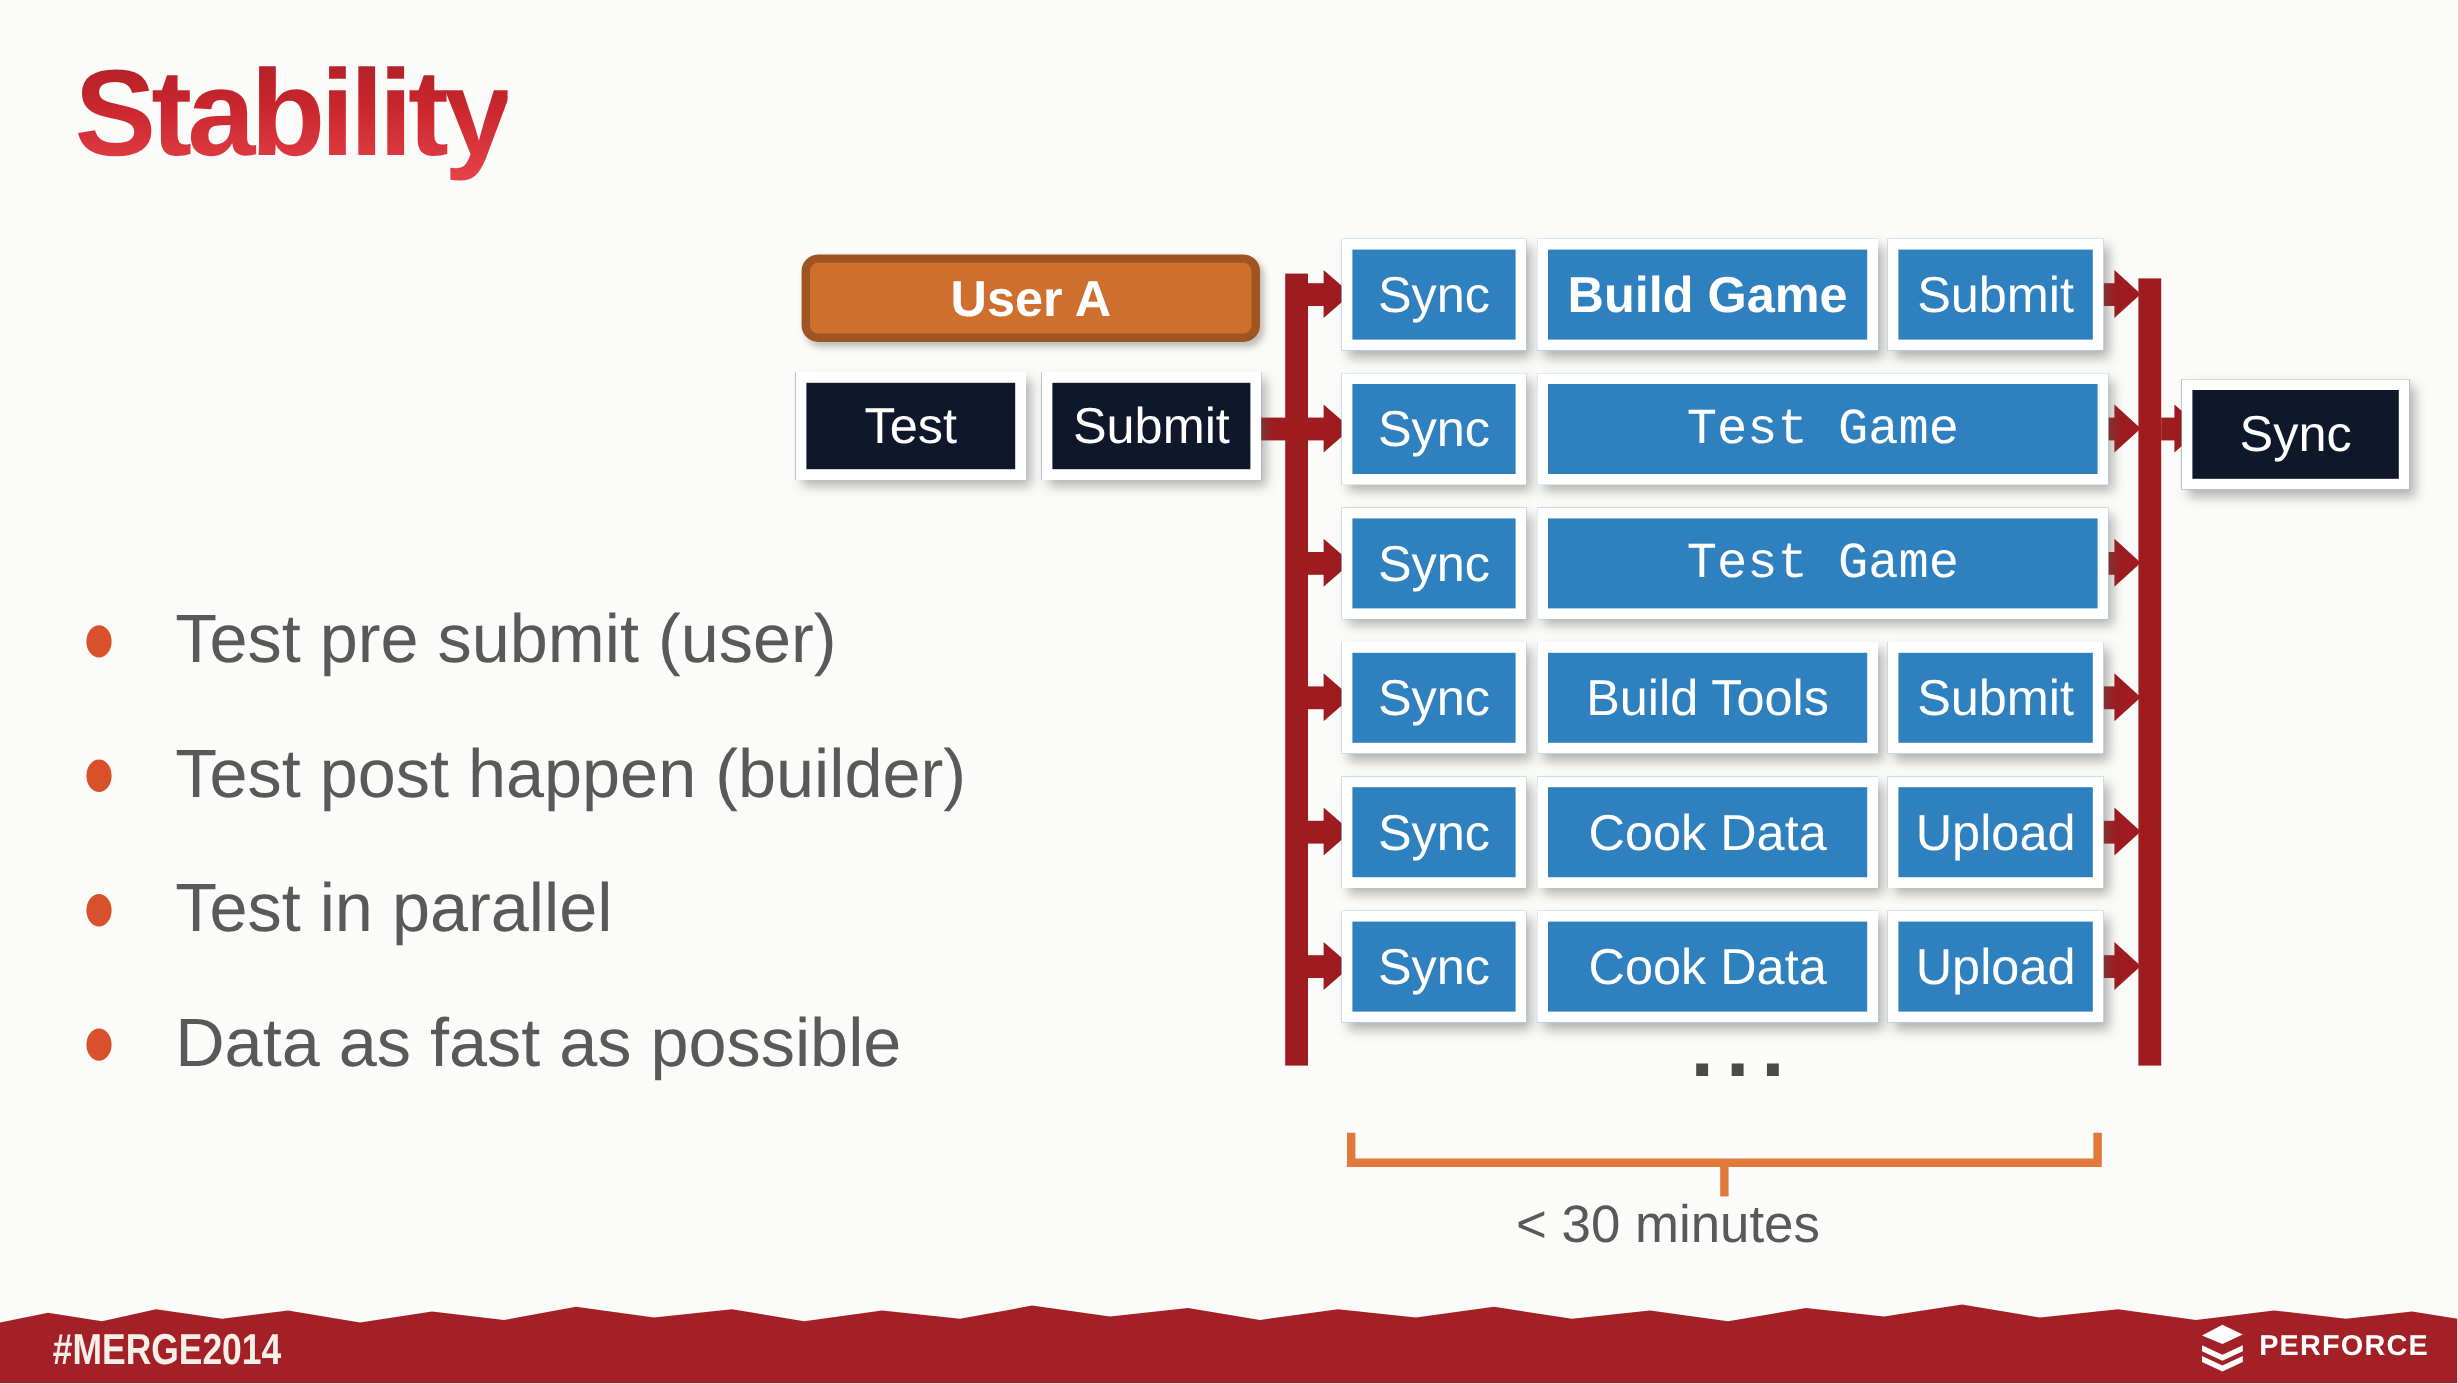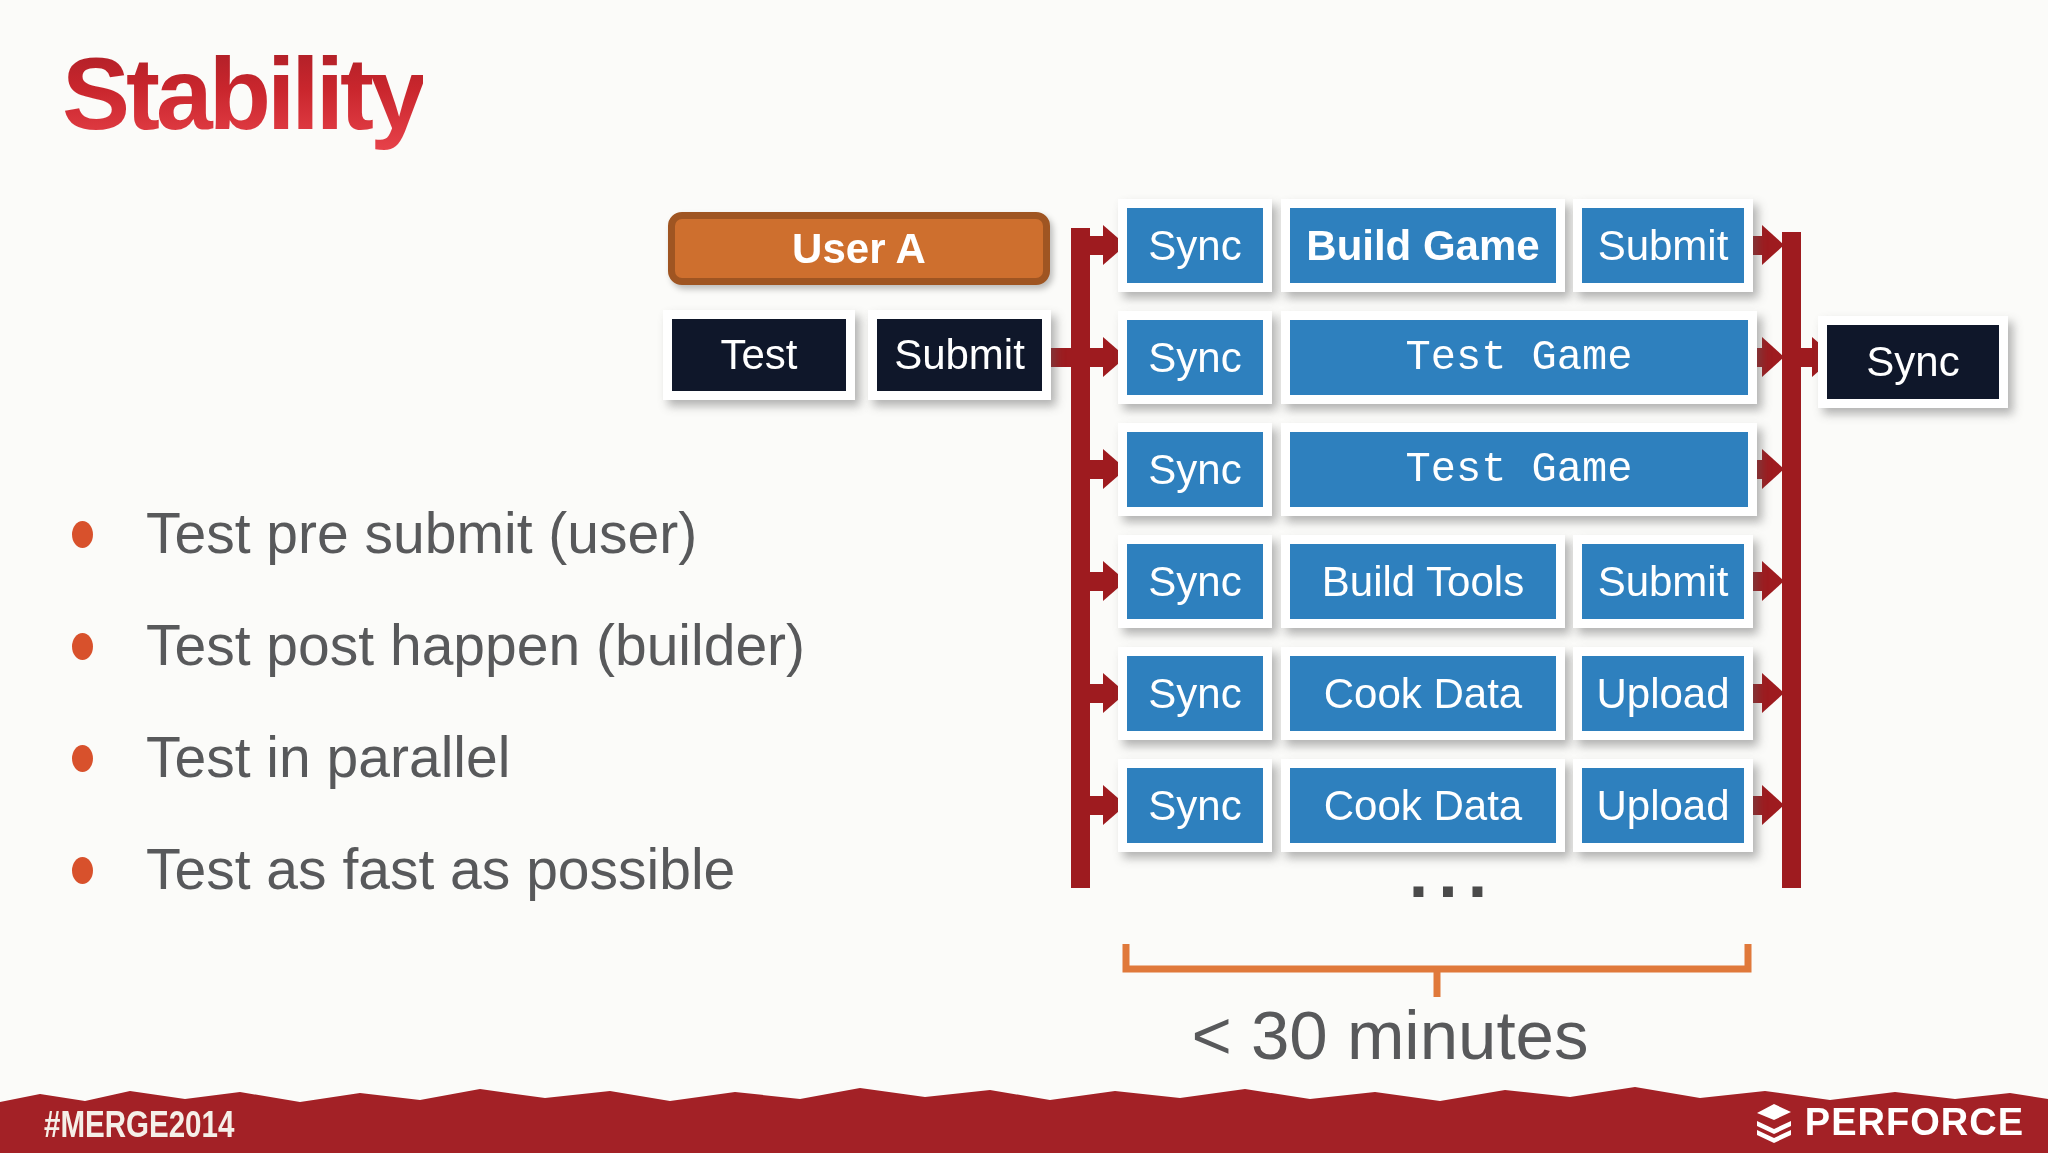--- a/index.html
+++ b/index.html
@@ -65,50 +65,50 @@
   .connectors { position:absolute; left:0; top:0; }
 
   .ellipsis {
     position:absolute; left:1383px; top:842px; width:140px; height:62px;
     line-height:62px; font-size:70px; font-weight:900; letter-spacing:10px;
     color:#4a4a4a; text-align:center;
   }
 
   .duration {
     position:absolute; left:1180px; top:996px; width:420px;
-    text-align:center; font-size:69px; color:#58595b; white-space:nowrap;
+    text-align:center; font-size:44px; color:#58595b; white-space:nowrap;
   }
 
   
   .banner-svg { position:absolute; left:0; bottom:0; }
   .hashtag {
     position:absolute; left:44px; top:1104px;
     font-size:36px; font-weight:800; color:#f5efe8;
     letter-spacing:0px; transform:scaleX(0.82); transform-origin:left center;
   }
   .brand {
     position:absolute; right:24px; top:1100px;
     display:flex; align-items:center; gap:8px;
   }
   .brand-text {
-    color:#ffffff; font-size:38px; font-weight:800; letter-spacing:1px;
+    color:#ffffff; font-size:24px; font-weight:800; letter-spacing:1px;
   }
 </style>
 </head>
 <body>
 
 <div class="slide">
 
   <div class="title">Stability</div>
 
   <ul class="bullets">
     <li><span class="dot"></span><span>Test pre submit (user)</span></li>
     <li><span class="dot"></span><span>Test post happen (builder)</span></li>
     <li><span class="dot"></span><span>Test in parallel</span></li>
-    <li><span class="dot"></span><span>Test as fast as possible</span></li>
+    <li><span class="dot"></span><span>Data as fast as possible</span></li>
   </ul>
 
   <svg class="connectors" width="2048" height="1153" viewBox="0 0 2048 1153">
     <g fill="#9e1b1f">
 
       <rect x="1071" y="228" width="19" height="660"></rect>
       <rect x="1782" y="232" width="19" height="656"></rect>
 
       <rect x="1042" y="348" width="48" height="19"></rect>
 

